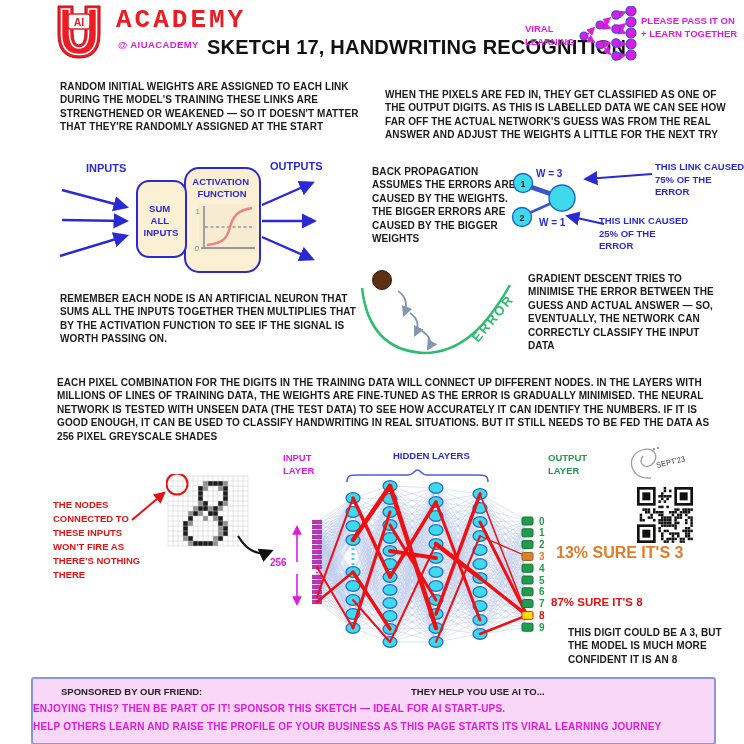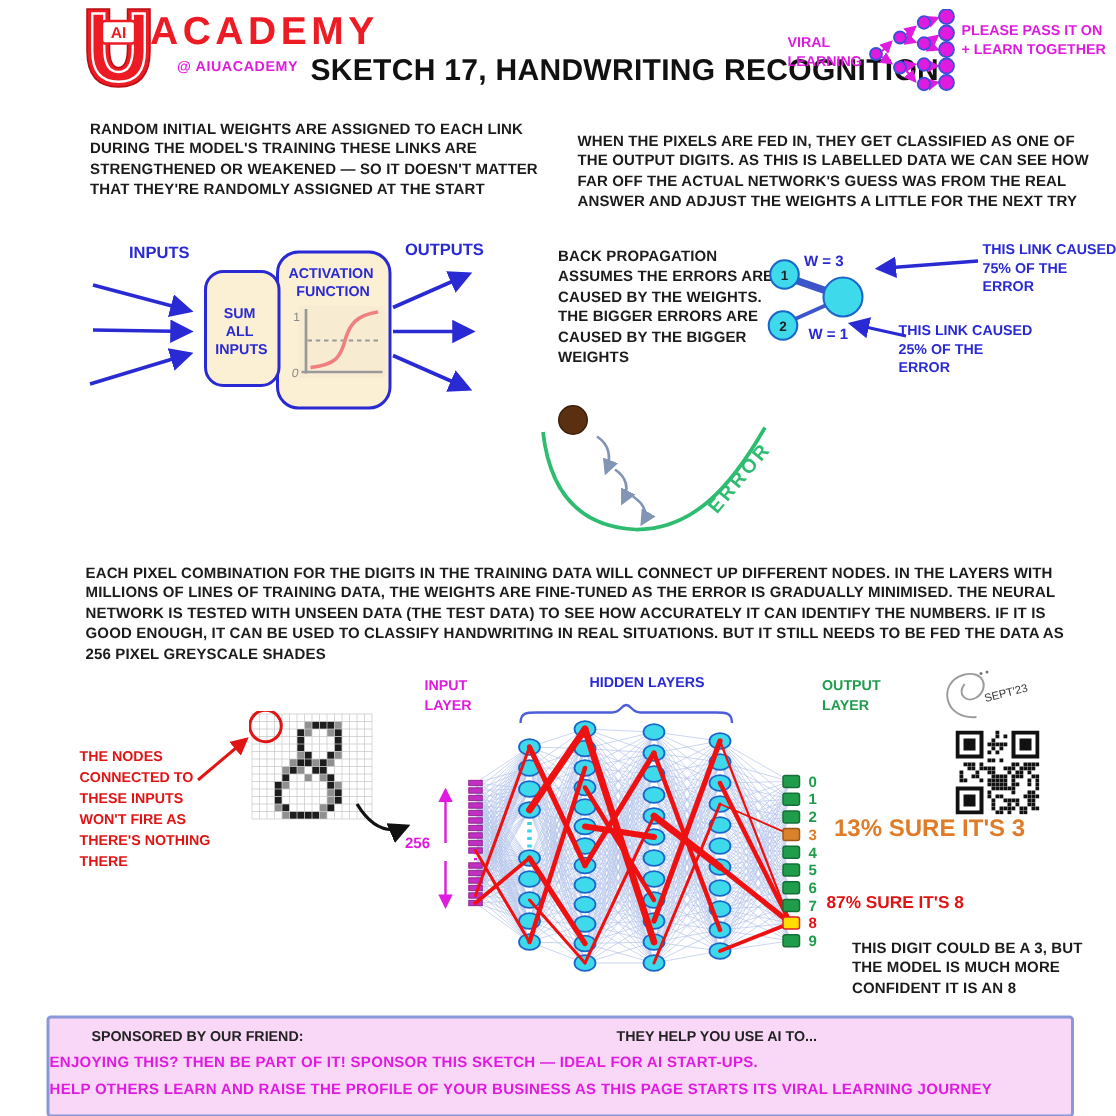--- a/index.html
+++ b/index.html
@@ -7,21 +7,21 @@
         font-family:"Liberation Sans",sans-serif;color:#1b1b1b;}
   .abs{position:absolute;}
   .hw{font-size:10px;line-height:13.4px;font-weight:600;letter-spacing:.1px;color:#1b1b1b;}
   .pre{white-space:pre-line;}
   .blue{color:#2a2ad4;}
   .mag{color:#de1bde;}
   .green{color:#1f9d4b;}
   .red{color:#e01414;}
   .orange{color:#e07b28;}
   .title{font-size:20px;font-weight:700;letter-spacing:.2px;color:#111;}
-  .brand{font-family:Liberation Sans, sans-serif;font-size:26px;font-weight:800;color:#ed1c24;letter-spacing:3px;}
+  .brand{font-family:Liberation Mono, monospace;font-size:26px;font-weight:800;color:#ed1c24;letter-spacing:3px;padding-left:16px;}
   .handle{font-size:9.5px;font-weight:700;color:#de1bde;letter-spacing:.4px;}
   .small-note{font-size:9.5px;line-height:12.5px;font-weight:700;}
   .footer{position:absolute;left:31px;top:677px;width:681px;height:64px;background:#f8d7f7;
           border:2px solid #8a97d8;border-radius:3px;}
   .footer .l1{position:absolute;top:7px;font-size:9.5px;font-weight:700;color:#222;}
   .footer .l2,.footer .l3{position:absolute;left:0;width:100%;text-align:left;
           font-size:10px;font-weight:700;color:#de1bde;letter-spacing:.2px;}
   .footer .l2{top:24px;} .footer .l3{top:42px;}
   svg text{font-family:"Liberation Sans",sans-serif;}
 </style>
@@ -125,20 +125,21 @@
       <rect x="141" y="46" width="58" height="48" fill="#f7ecd2"></rect>
       <line x1="146" y1="48" x2="146" y2="91" stroke="#999" stroke-width="1.8"></line>
       <line x1="143" y1="90" x2="197" y2="90" stroke="#999" stroke-width="1.8"></line>
       <line x1="147" y1="69" x2="195" y2="69" stroke="#999" stroke-width="1.4" stroke-dasharray="3,2.5"></line>
       <path d="M149,87 C166,85 169,80 172,69 C175,58 180,52 194,50" fill="none" stroke="#f08080" stroke-width="2.4"></path>
       <text x="142" y="56" text-anchor="end" font-size="8" fill="#888">1</text>
       <text x="141" y="93" text-anchor="end" font-size="8" font-style="italic" fill="#888">0</text>
     </g>
   </svg>
 
+  <div class="abs hw" style="left:60px;top:292px;width:300px">REMEMBER  EACH NODE IS AN ARTIFICIAL NEURON THAT SUMS ALL THE INPUTS TOGETHER  THEN MULTIPLIES THAT BY THE ACTIVATION FUNCTION TO SEE IF THE SIGNAL IS WORTH PASSING ON.</div>
 
   <div class="abs hw" style="left:372px;top:165px;width:155px">BACK PROPAGATION ASSUMES THE ERRORS ARE CAUSED BY THE WEIGHTS.  THE BIGGER ERRORS ARE CAUSED BY THE BIGGER WEIGHTS</div>
   <svg class="abs" style="left:506px;top:160px" width="152" height="112" viewBox="0 0 152 112">
     <line x1="22" y1="26" x2="48" y2="35" stroke="#3c55c8" stroke-width="5"></line>
     <line x1="21" y1="54" x2="48" y2="42" stroke="#3c55c8" stroke-width="2.5"></line>
     <circle cx="17" cy="23" r="9.5" fill="#3fd9ec" stroke="#1b66c9" stroke-width="1.4"></circle>
     <circle cx="16" cy="57" r="9.5" fill="#3fd9ec" stroke="#1b66c9" stroke-width="1.4"></circle>
     <circle cx="56" cy="38" r="13" fill="#3fd9ec" stroke="#1b66c9" stroke-width="1.4"></circle>
     <text x="17" y="26.5" text-anchor="middle" font-size="9" font-weight="bold" fill="#222">1</text>
     <text x="16" y="60.5" text-anchor="middle" font-size="9" font-weight="bold" fill="#222">2</text>
@@ -156,20 +157,21 @@
   <svg class="abs" style="left:352px;top:263px" width="178" height="108" viewBox="0 0 178 108">
     <path d="M10,25 C14,60 30,88 72,90 C110,90 135,62 158,22" fill="none" stroke="#2ebd70" stroke-width="2.5"></path>
     <circle cx="30" cy="17" r="9.5" fill="#5b3012" stroke="#3d1f09" stroke-width="1"></circle>
     <g fill="none" stroke="#8295b5" stroke-width="1.8">
       <path d="M46,28 Q58,36 52,52" marker-end="url(#m-gray)"></path>
       <path d="M58,50 Q70,58 63,72" marker-end="url(#m-gray)"></path>
       <path d="M70,68 Q82,76 76,86" marker-end="url(#m-gray)"></path>
     </g>
     <text transform="translate(126,80) rotate(-50)" font-size="13" font-weight="bold" letter-spacing="2" fill="#2ebd70">ERROR</text>
   </svg>
+  <div class="abs hw" style="left:528px;top:272px;width:190px">GRADIENT DESCENT TRIES TO MINIMISE THE ERROR BETWEEN THE GUESS AND ACTUAL ANSWER — SO, EVENTUALLY, THE NETWORK CAN CORRECTLY CLASSIFY  THE INPUT DATA</div>
 
   <div class="abs hw" style="left:57px;top:376px;width:656px">EACH PIXEL COMBINATION FOR THE DIGITS IN THE TRAINING DATA WILL CONNECT UP DIFFERENT NODES. IN THE LAYERS  WITH MILLIONS OF LINES OF TRAINING DATA, THE WEIGHTS ARE FINE-TUNED  AS THE ERROR IS GRADUALLY MINIMISED.   THE NEURAL NETWORK IS TESTED  WITH UNSEEN DATA  (THE TEST DATA) TO SEE HOW ACCURATELY IT CAN IDENTIFY  THE NUMBERS.   IF IT IS GOOD ENOUGH, IT CAN BE USED TO CLASSIFY HANDWRITING IN REAL SITUATIONS.   BUT IT STILL NEEDS TO BE FED THE DATA AS 256 PIXEL GREYSCALE SHADES</div>
 
   <div class="abs red small-note pre" style="left:53px;top:498px;width:96px;line-height:14px">THE NODES CONNECTED  TO THESE INPUTS WON'T FIRE AS THERE'S NOTHING THERE</div>
   <svg class="abs" style="left:128px;top:482px" width="44" height="42" viewBox="0 0 44 42">
     <line x1="4" y1="38" x2="36" y2="11" stroke="#e01414" stroke-width="2" marker-end="url(#m-red)"></line>
   </svg>
   <svg class="abs" style="left:166px;top:474px" width="86" height="76" viewBox="0 0 86 76" id="digit-grid-svg">
       <rect x="2" y="2" width="80" height="70" fill="#ffffff"></rect>
       <rect x="37" y="7" width="5" height="5" fill="#909090"></rect>

